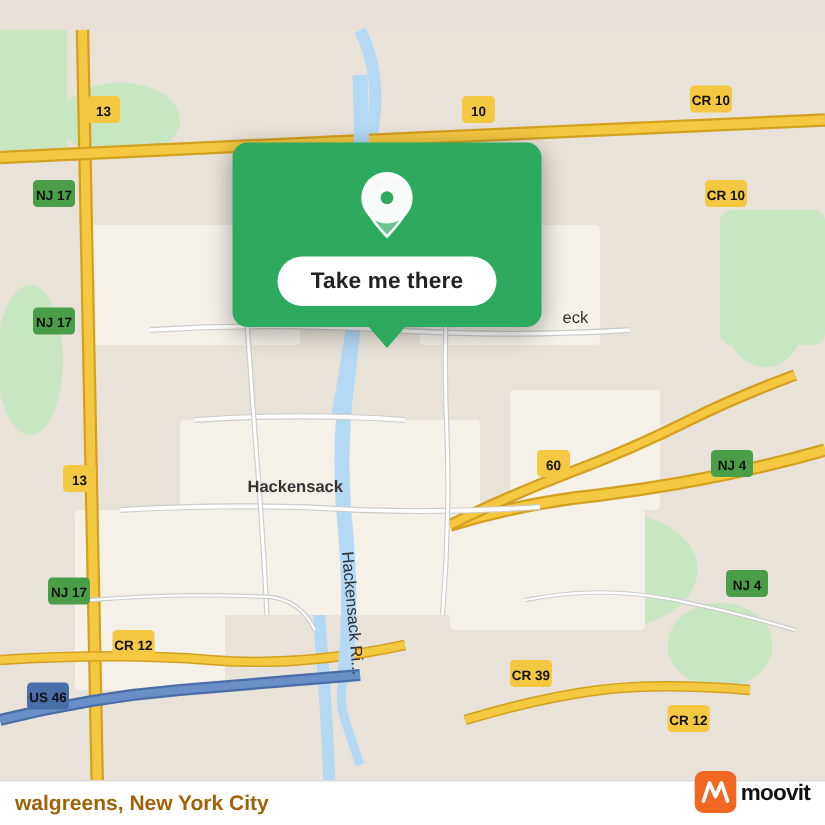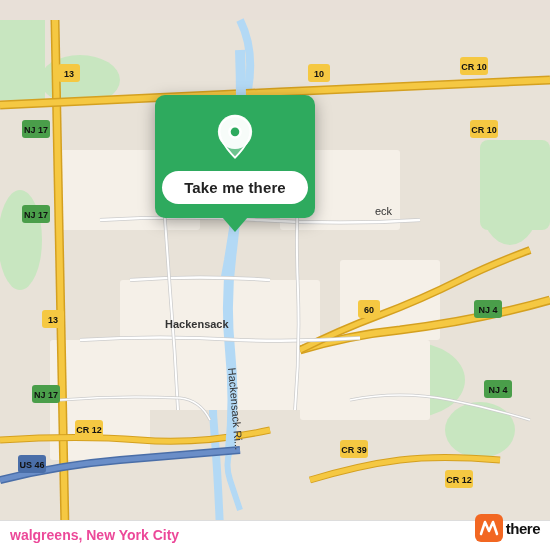--- a/index.html
+++ b/index.html
@@ -24,21 +24,21 @@
       position: absolute;
       top: 0; left: 0;
       width: 100%; height: 100%;
     }
 
     
     #popup-card {
       position: absolute;
       top: 95px;
       left: 155px;
-      width: 160px;
+      width: 206px;
       background: #2eaa5e;
       border-radius: 10px;
       padding: 18px 12px 14px 12px;
       display: flex;
       flex-direction: column;
       align-items: center;
       box-shadow: 0 4px 16px rgba(0,0,0,0.35);
       z-index: 10;
     }
 
@@ -88,21 +88,21 @@
 
     #attribution {
       font-size: 10px;
       color: #555;
       margin-bottom: 2px;
     }
 
     #place-name {
       font-size: 14px;
       font-weight: 700;
-      color: #ec4899;
+      color: #a16207;
       display: flex;
       align-items: center;
       gap: 6px;
     }
 
     
     #moovit-logo {
       position: absolute;
       bottom: 8px;
       right: 10px;
@@ -258,16 +258,16 @@
   <div id="bottom-bar">
     <div id="place-name">walgreens, New York City</div>
   </div>
 
   <div id="moovit-logo">
 
     <svg width="28" height="28" viewBox="0 0 28 28">
       <rect width="28" height="28" rx="6" fill="#f26722"></rect>
       <path d="M6 20 L10 8 L14 17 L18 8 L22 20" stroke="white" stroke-width="2.5" fill="none" stroke-linejoin="round" stroke-linecap="round"></path>
     </svg>
-    <span id="moovit-text">there</span>
+    <span id="moovit-text">moovit</span>
   </div>
 
 </div>
 
 </body></html>

